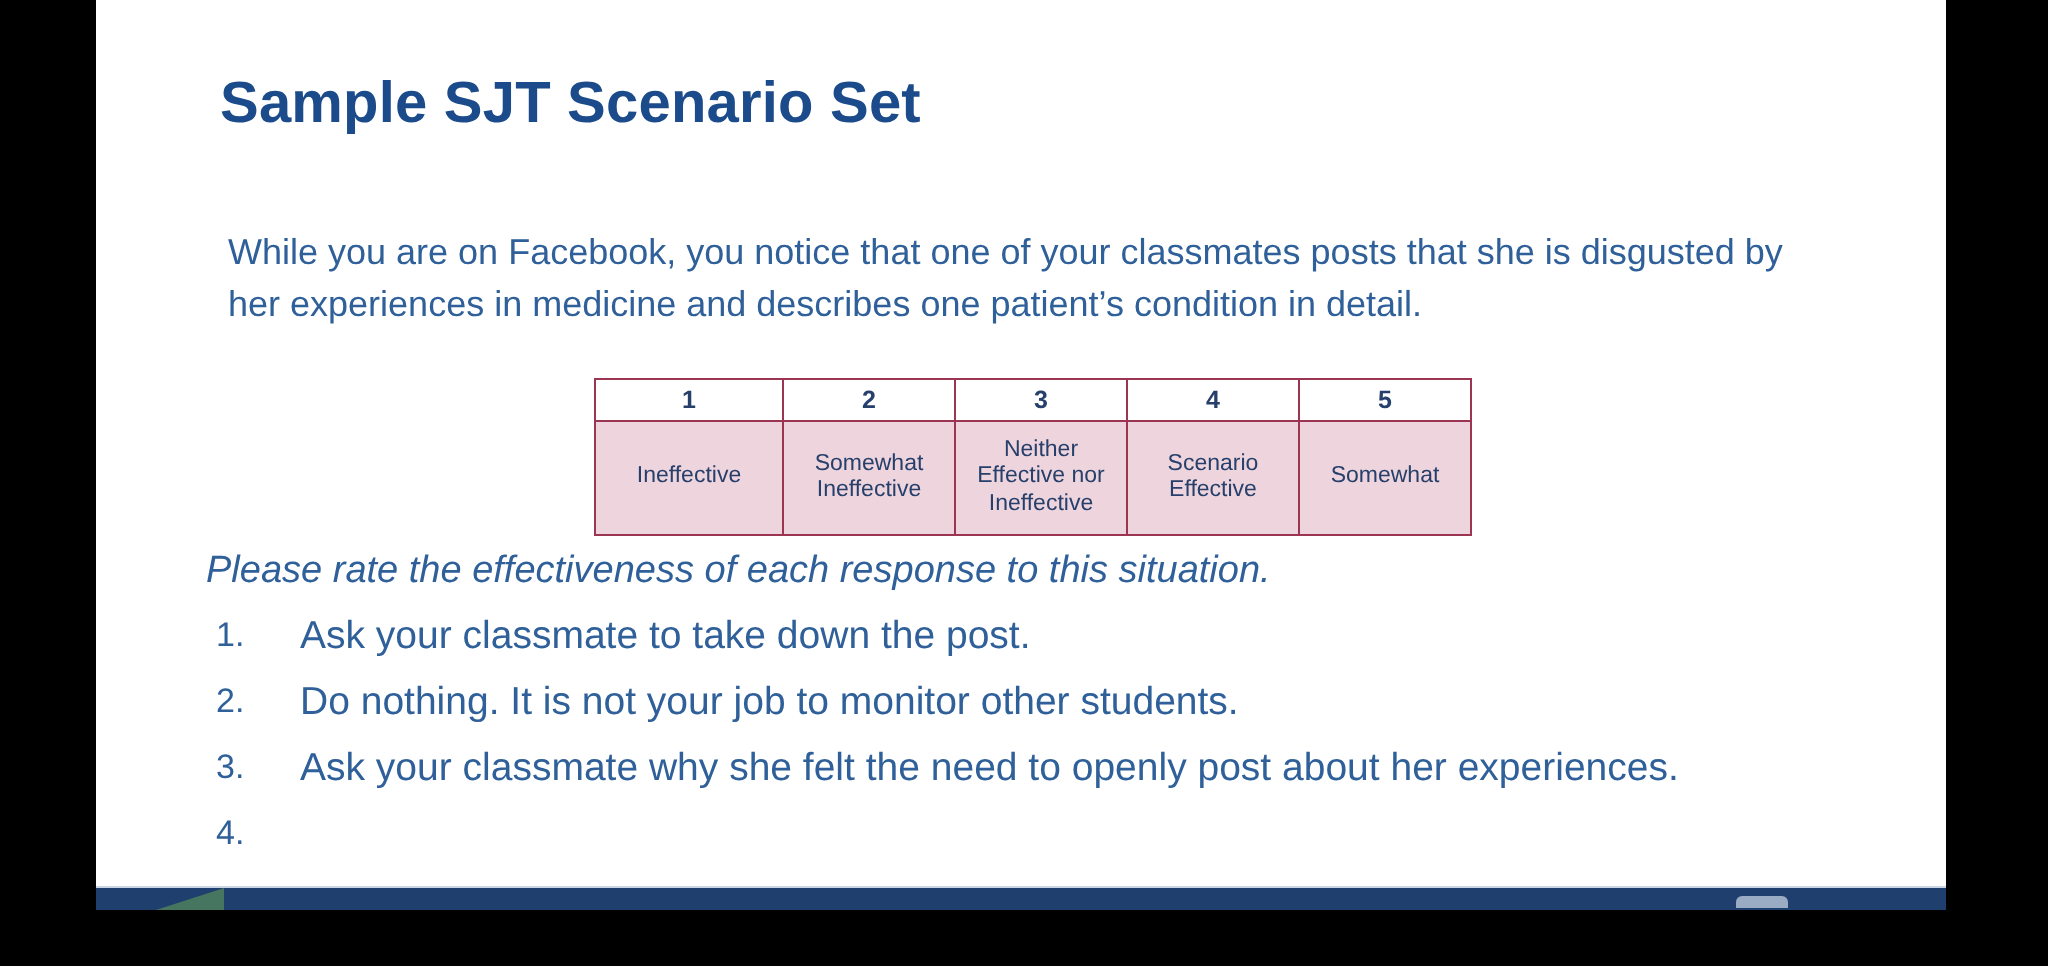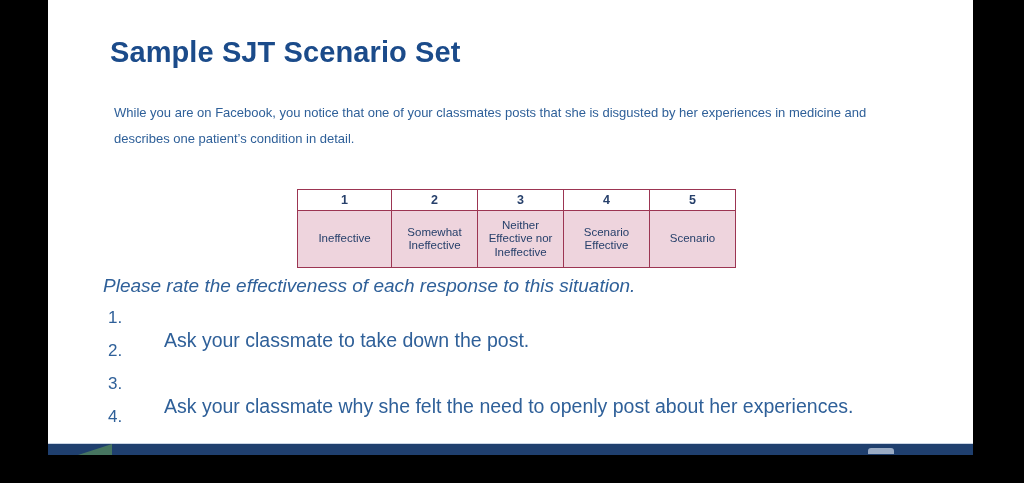--- a/index.html
+++ b/index.html
@@ -52,23 +52,23 @@
     font-size: 29px;
     font-weight: bold;
     color: #1b4b8a;
     letter-spacing: 0.1px;
     white-space: nowrap;
   }
 
   .scenario-text {
     position: absolute;
     left: 66px;
-    top: 100px;
+    top: 113px;
     width: 805px;
-    font-size: 13px;
+    font-size: 18px;
     line-height: 26px;
     color: #2f6099;
   }
 
   
   .scale-table {
     position: absolute;
     left: 249px;
     top: 189px;
     border-collapse: collapse;
@@ -129,23 +129,22 @@
     position: absolute;
     left: 0;
     top: 0;
     width: 38px;
     text-align: left;
     font-size: 17px;
     color: #2f6099;
   }
   .response-text {
     position: absolute;
-    left: 56px;
+    left: 42px;
     top: -1px;
-    margin-top: 22px;
   }
 
   
   .footer-band {
     position: absolute;
     left: 0;
     bottom: 0;
     width: 925px;
     height: 11px;
     background: #1f3f6e;
@@ -208,34 +207,35 @@
           <th>4</th>
           <th>5</th>
         </tr>
       </thead>
       <tbody>
         <tr>
           <td>Ineffective</td>
           <td>Somewhat Ineffective</td>
           <td>Neither Effective nor Ineffective</td>
           <td>Scenario Effective</td>
-          <td>Scenario</td>
+          <td>Somewhat</td>
         </tr>
       </tbody>
     </table>
 
     <div class="instruction">Please rate the effectiveness of each response to this situation.</div>
 
     <div class="response-list">
       <div class="response-item">
         <span class="response-num">1.</span>
         <span class="response-text">Ask your classmate to take down the post.</span>
       </div>
       <div class="response-item">
         <span class="response-num">2.</span>
+        <span class="response-text">Do nothing. It is not your job to monitor other students.</span>
       </div>
       <div class="response-item">
         <span class="response-num">3.</span>
         <span class="response-text">Ask your classmate why she felt the need to openly post about her experiences.</span>
       </div>
       <div class="response-item">
         <span class="response-num">4.</span>
       </div>
     </div>
 

